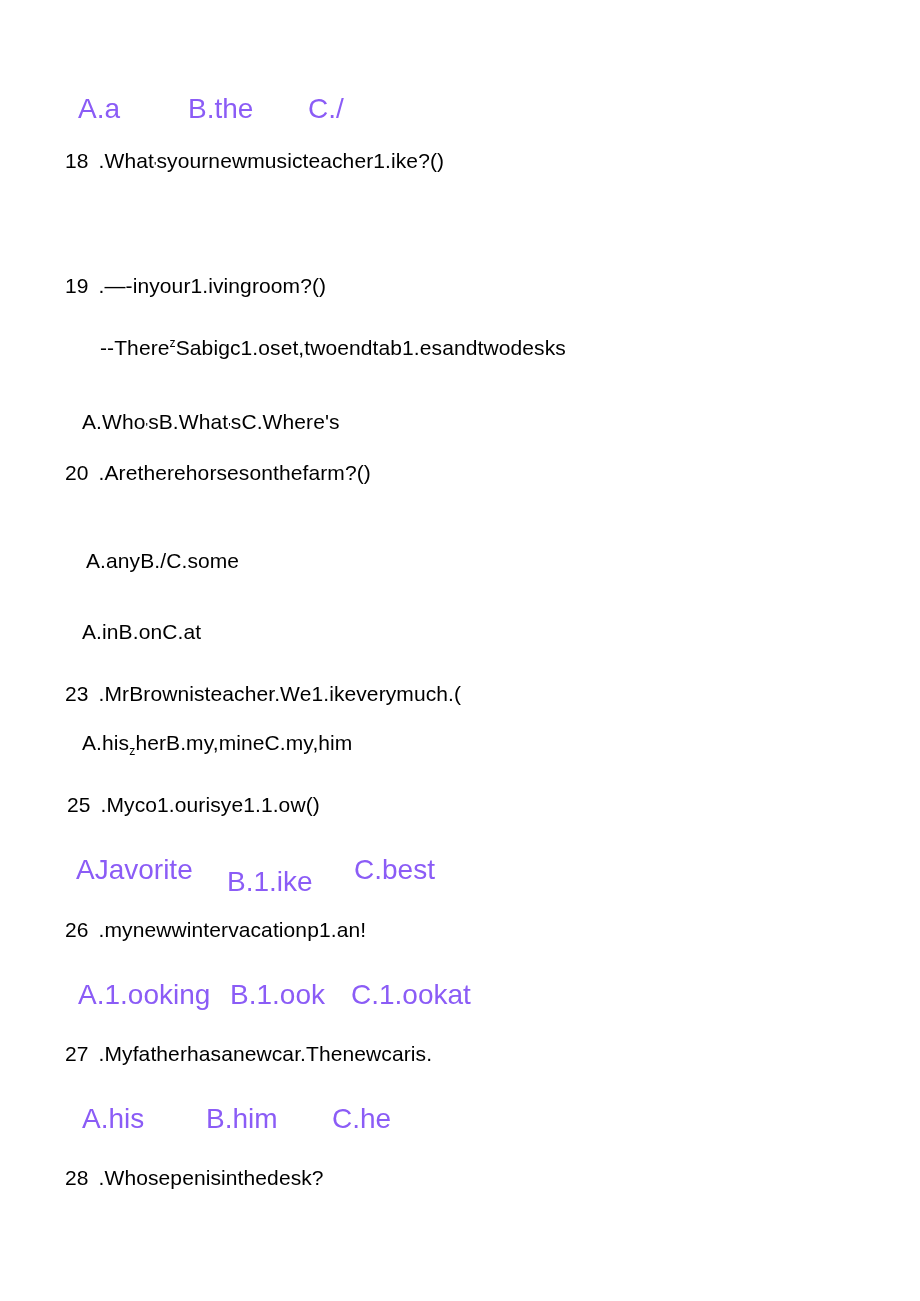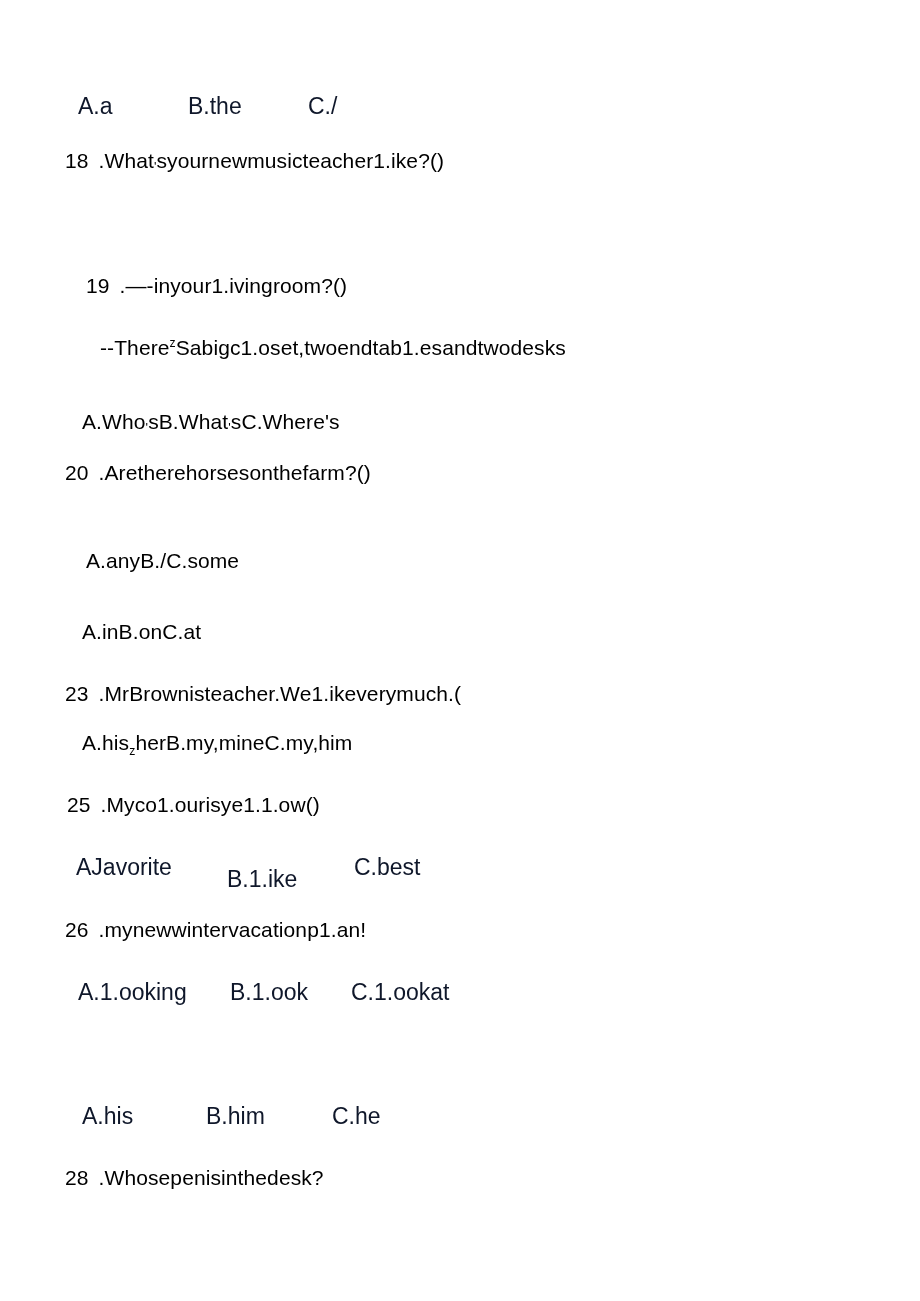--- a/index.html
+++ b/index.html
@@ -24,23 +24,23 @@
     color: #000000;
     letter-spacing: 0.1px;
   }
   .qnum {
     font-size: 21px;
   }
   .gap-sm { display: inline-block; width: 10px; }
   .opt-row {
     position: absolute;
     white-space: pre;
-    font-size: 23px;
+    font-size: 28px;
     line-height: 1;
-    color: #0f172a;
+    color: #8b5cf6;
   }
   .opt-row > span { position: absolute; top: 0; white-space: pre; }
   sup.mark {
     font-size: 0.58em;
     vertical-align: super;
     line-height: 0;
   }
   sub.mark {
     font-size: 0.58em;
     vertical-align: sub;
@@ -60,21 +60,21 @@
 
   <div class="opt-row" style="left:78px; top:95px; width:400px; height:26px;">
     <span style="left:0px;">A.a</span>
     <span style="left:110px;">B.the</span>
     <span style="left:230px;">C./</span>
   </div>
 
   <div class="line" style="left:65px; top:150px;"><span class="qnum">18</span><span class="gap-sm"></span><span>.What</span><span class="apos">'</span><span>syournewmusicteacher1.ike?()</span></div>
 
 
-  <div class="line" style="left:65px; top:275px;margin-left:21px;"><span class="qnum">19</span><span class="gap-sm"></span><span>.—-inyour1.ivingroom?()</span></div>
+  <div class="line" style="left:65px; top:275px;"><span class="qnum">19</span><span class="gap-sm"></span><span>.—-inyour1.ivingroom?()</span></div>
 
   <div class="line" style="left:100px; top:337px;"><span>--There</span><sup class="mark">z</sup><span>Sabigc1.oset,twoendtab1.esandtwodesks</span></div>
 
   <div class="line" style="left:82px; top:411px;"><span>A.Who</span><span class="apos">'</span><span>sB.What</span><span class="apos">'</span><span>sC.Where's</span></div>
 
   <div class="line" style="left:65px; top:462px;"><span class="qnum">20</span><span class="gap-sm"></span><span>.Aretherehorsesonthefarm?()</span></div>
 
   <div class="line" style="left:86px; top:510px;margin-top:40px;">A.anyB./C.some</div>
 
 
@@ -93,20 +93,21 @@
   </div>
 
   <div class="line" style="left:65px; top:919px;"><span class="qnum">26</span><span class="gap-sm"></span><span>.mynewwintervacationp1.an!</span></div>
 
   <div class="opt-row" style="left:78px; top:981px; width:420px; height:26px;">
     <span style="left:0px;">A.1.ooking</span>
     <span style="left:152px;">B.1.ook</span>
     <span style="left:273px;">C.1.ookat</span>
   </div>
 
+  <div class="line" style="left:65px; top:1043px;"><span class="qnum">27</span><span class="gap-sm"></span><span>.Myfatherhasanewcar.Thenewcaris.</span></div>
 
   <div class="opt-row" style="left:82px; top:1105px; width:400px; height:26px;">
     <span style="left:0px;">A.his</span>
     <span style="left:124px;">B.him</span>
     <span style="left:250px;">C.he</span>
   </div>
 
   <div class="line" style="left:65px; top:1167px;"><span class="qnum">28</span><span class="gap-sm"></span><span>.Whosepenisinthedesk?</span></div>
 
 </div>

